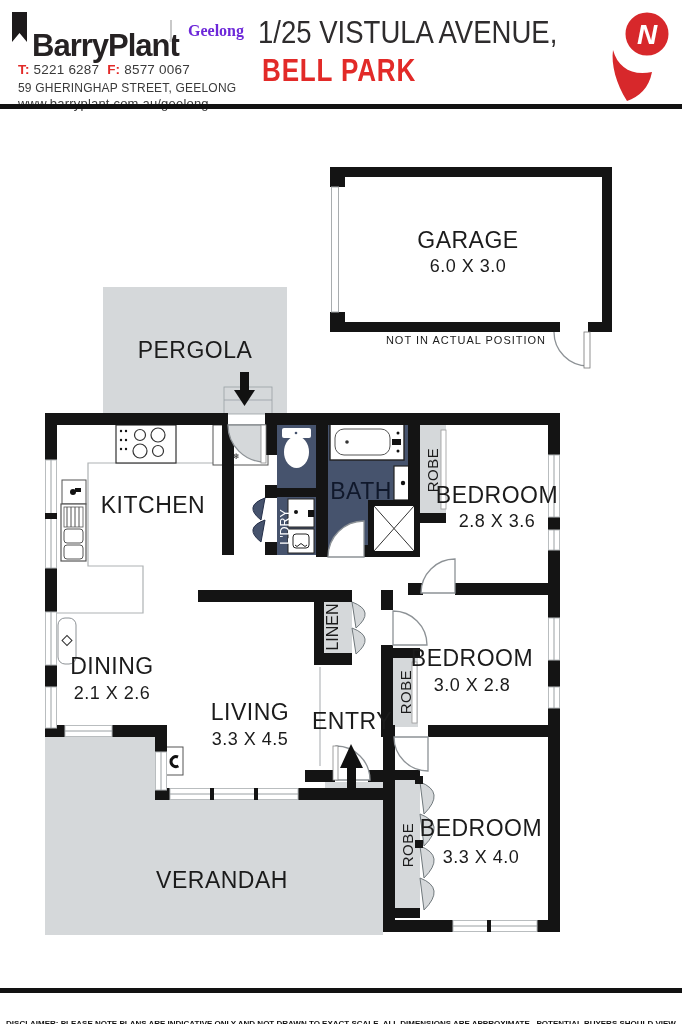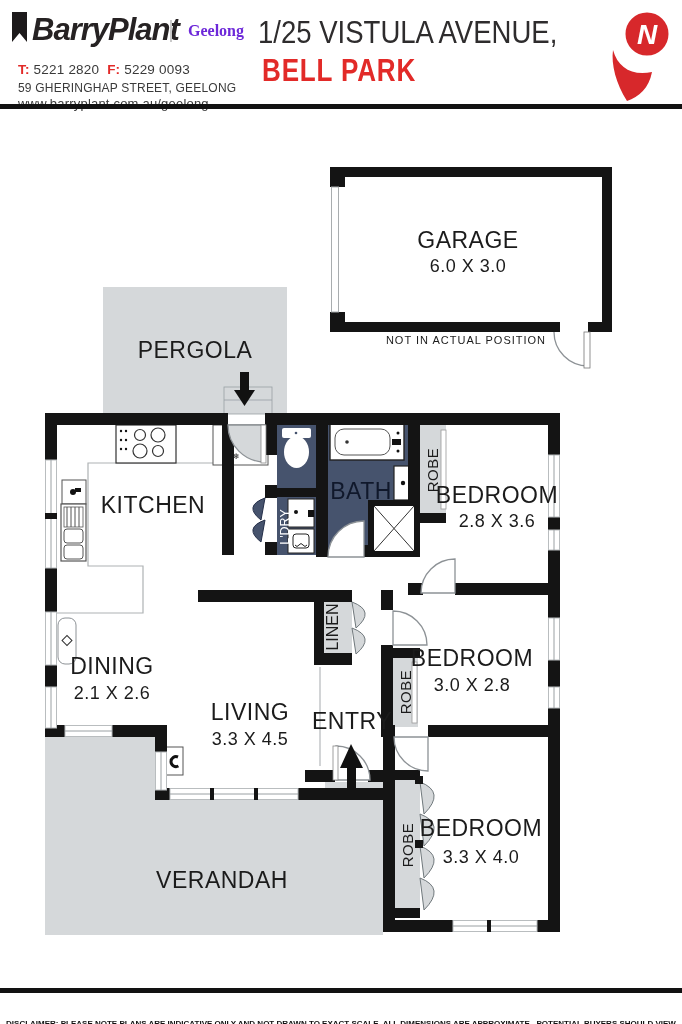--- a/index.html
+++ b/index.html
@@ -4,21 +4,21 @@
 <style>
   html,body{margin:0;padding:0;}
   body{
     width:682px;height:1024px;position:relative;background:#fff;overflow:hidden;
     font-family:"Liberation Sans",sans-serif;color:#1b1b1b;
   }
   .abs{position:absolute;}
   
   .brand-flag{left:12px;top:12px;width:15px;height:30px;background:#1d1a1b;
     clip-path:polygon(0 0,100% 0,100% 100%,50% 70%,0 100%);}
-  .brand-name{left:32px;top:12px;font-size:31px;font-weight:600;letter-spacing:-1px;color:#262223;font-style:italic;}
+  .brand-name{left:32px;top:28px;font-size:31px;font-weight:600;letter-spacing:-1px;color:#262223;}
   .brand-divider{left:170px;top:20px;width:2px;height:22px;background:#c9c9c9;}
   .brand-office{left:188px;top:22px;font-size:16px;font-family:"Liberation Serif",serif;color:#6d28d9;font-weight:bold;}
   .contact{left:18px;font-size:13px;color:#3a3a3a;letter-spacing:.2px;}
   .contact .lbl{color:#e22a28;font-weight:bold;}
   .c1{top:62px;font-size:13.5px;}
   .c2{top:81px;font-size:12px;text-align:center;}
   .c3{top:96px;font-size:13px;}
   .title-block{left:230px;top:14px;width:400px;text-align:left;}
   .title1{font-size:32px;color:#2e2c2d;transform:scaleX(.86);transform-origin:center;white-space:nowrap;}
   .title2{font-size:31px;font-weight:bold;color:#e22a28;transform:scaleX(.84);transform-origin:center;
@@ -317,21 +317,21 @@
     <text x="222" y="888" class="room-label mid">VERANDAH</text>
   </g>
 </svg>
 
 <div>
   <div class="abs brand-flag"></div>
   <div class="abs brand-name">BarryPlant</div>
   <div class="abs brand-divider"></div>
   <div class="abs brand-office">Geelong</div>
 
-  <div class="abs contact c1"><span class="lbl">T:</span><span style="white-space:pre"> 5221 2820  </span><span class="lbl">F:</span><span style="white-space:pre"> 5229 0093</span></div>
+  <div class="abs contact c1"><span class="lbl">T:</span><span style="white-space:pre"> 5221 6287  </span><span class="lbl">F:</span><span style="white-space:pre"> 8577 0067</span></div>
   <div class="abs contact c2">59 GHERINGHAP STREET, GEELONG</div>
   <div class="abs contact c3">www.barryplant.com.au/geelong</div>
 
   <div class="abs title-block">
     <div class="title1">1/25 VISTULA AVENUE,</div>
     <div class="title2">BELL PARK</div>
   </div>
 
   <svg class="abs" style="left:606px;top:6px" width="72" height="98" viewBox="0 0 72 98">
     <path d="M7 44 C12 62 26 70 46 66 C43 82 33 91 21 95 C10 78 5 58 7 44 Z" fill="#d7282b"></path>

